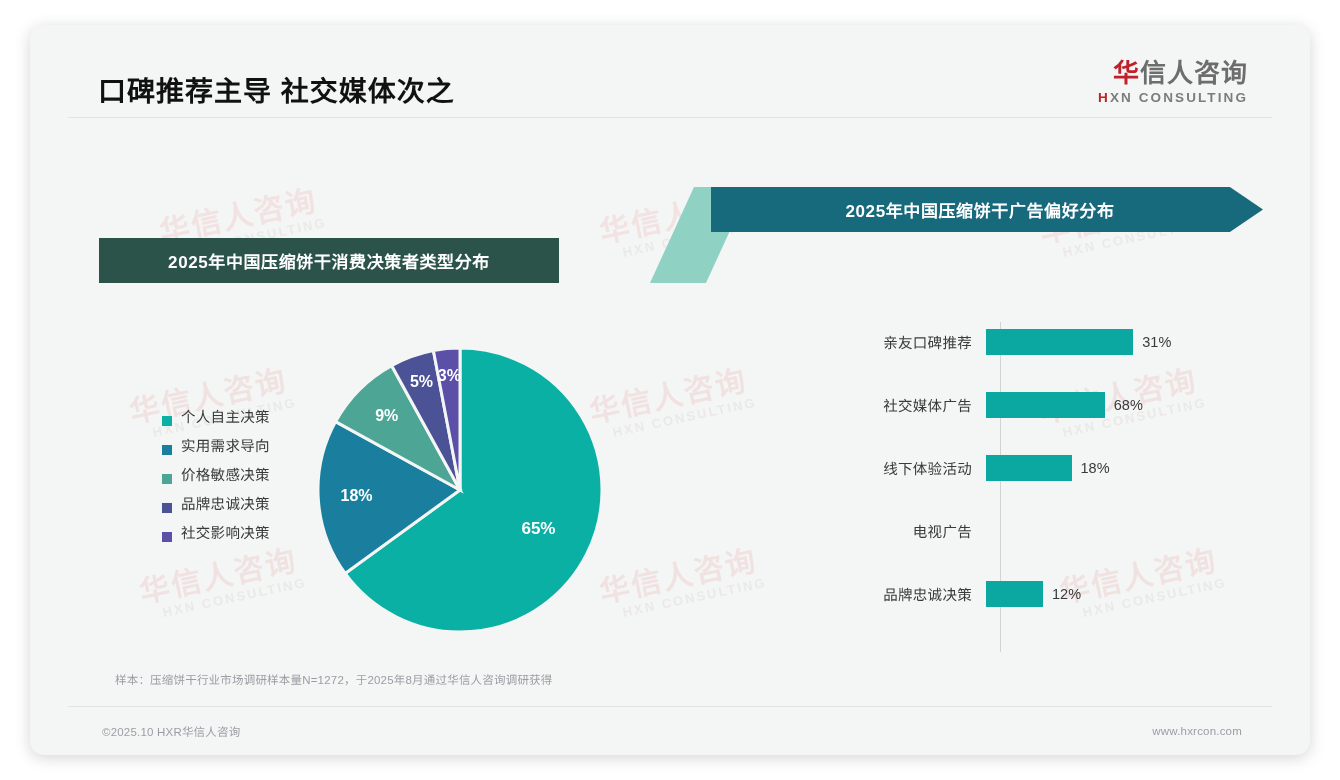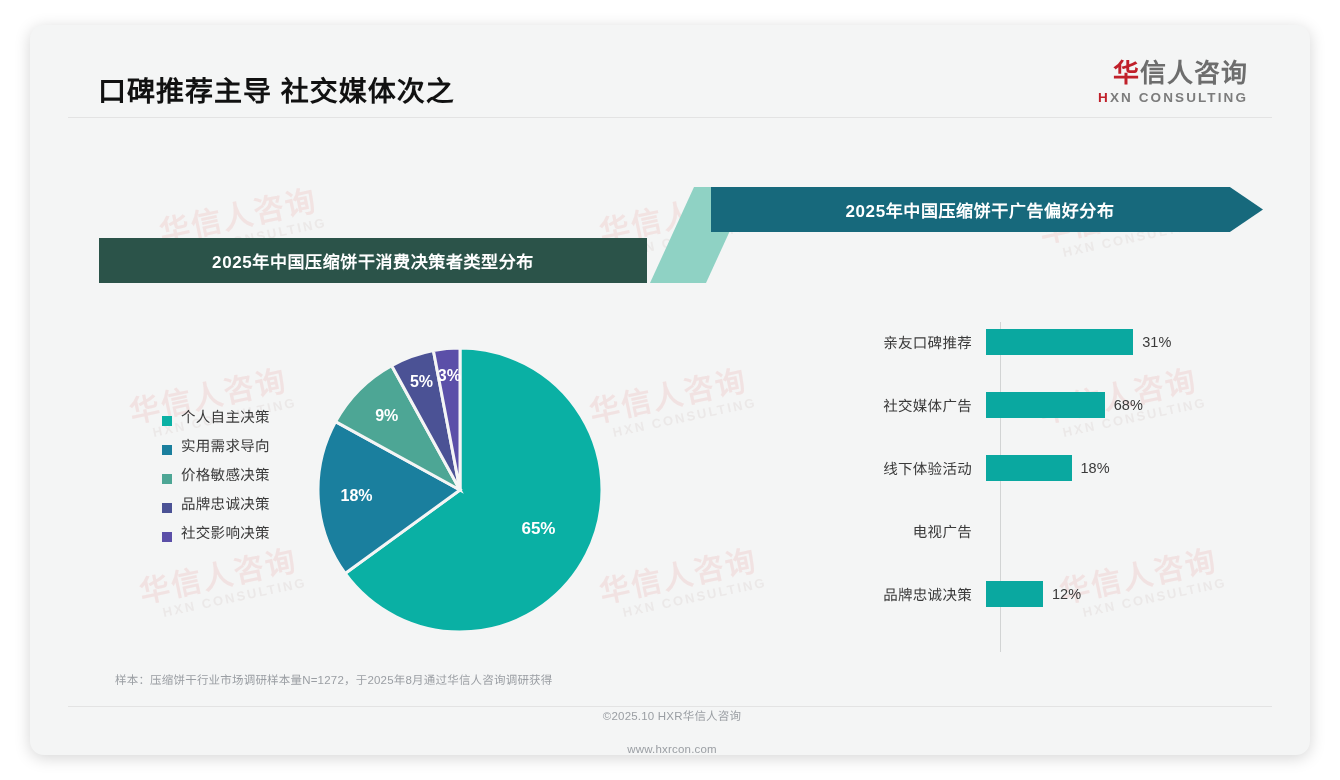--- a/index.html
+++ b/index.html
@@ -87,21 +87,21 @@
     width: 1204px; height: 1px;
     background: #e3e3e3;
   }
 
   
   .banner-row { position: absolute; inset: 0; z-index: 4; }
 
   .banner-left {
     position: absolute;
     left: 69px; top: 213px;
-    width: 548px; height: 45px;
+    width: 460px; height: 45px;
     background: #2b5349;
     display: flex; align-items: center; justify-content: center;
   }
   .banner-left .banner-text {
     font-size: 17px; font-weight: 700; color: #ffffff; letter-spacing: 0.6px;
   }
 
   .banner-connector {
     position: absolute;
     left: 620px; top: 162px;
@@ -213,21 +213,20 @@
     background: #e3e3e3;
     z-index: 5;
   }
   .footer-bar {
     position: absolute;
     left: 0; bottom: 0;
     width: 100%; height: 48px;
     display: flex; align-items: center; justify-content: space-between;
     padding: 0 68px 0 72px;
     z-index: 5;
-    flex-direction: column;
   }
   .footer-left, .footer-right {
     font-size: 11.5px;
     color: #9a9ea3;
     letter-spacing: 0.2px;
   }
 </style>
 </head>
 <body>
 

